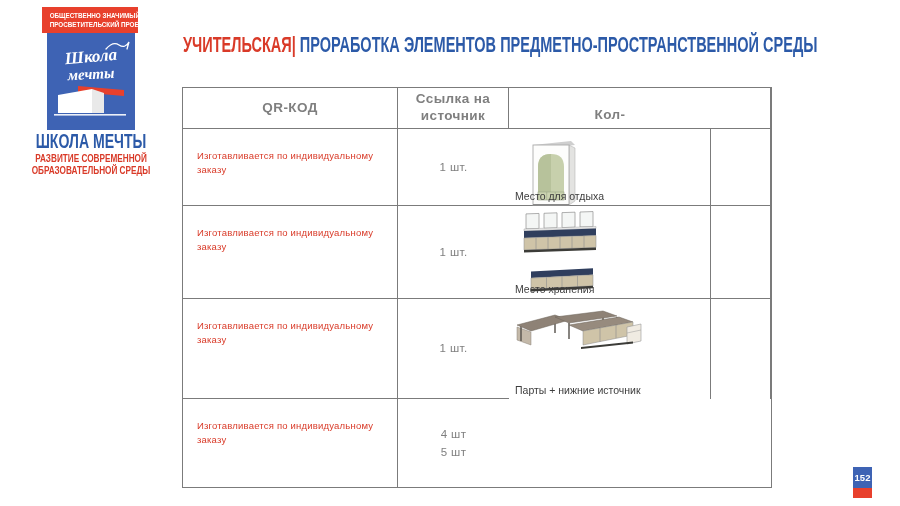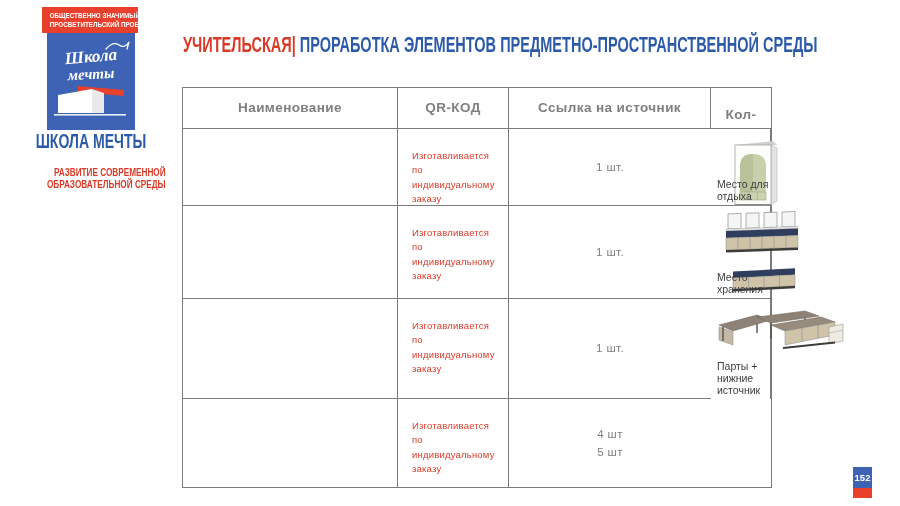--- a/index.html
+++ b/index.html
@@ -14,21 +14,21 @@
   .logo-banner div{transform:scaleX(0.84);white-space:nowrap;}
   .logo-square{position:absolute;left:47px;top:33px;width:88px;height:97px;background:var(--logo-blue);}
   .logo-script{position:absolute;left:0;width:100%;text-align:center;color:#fff;
                font-family:"Liberation Serif",serif;font-style:italic;font-weight:bold;}
   .script1{top:14px;font-size:17px;transform:rotate(-5deg);}
   .script2{top:33px;font-size:15px;transform:rotate(-3deg);}
   .flourish{position:absolute;right:4px;top:6px;}
   .building{position:absolute;left:5px;bottom:11px;}
   .logo-title{position:absolute;left:0;top:129px;width:182px;text-align:center;color:var(--blue);
               font-weight:bold;font-size:21px;transform:scaleX(0.67);transform-origin:center;white-space:nowrap;}
-  .logo-sub{position:absolute;left:0;top:167px;width:182px;text-align:right;color:var(--red);
+  .logo-sub{position:absolute;left:0;top:153px;width:182px;text-align:center;color:var(--red);
             font-weight:bold;font-size:10px;line-height:12px;}
   .logo-sub div{transform:scaleX(0.82);white-space:nowrap;}
 
   
   .slide-title{position:absolute;left:183px;top:32px;margin:0;font-size:22px;font-weight:bold;
                white-space:nowrap;transform:scaleX(0.66);transform-origin:left top;letter-spacing:0;}
   .t-red{color:var(--red);}
   .t-blue{color:var(--blue);margin-left:6px;}
 
   
@@ -90,21 +90,20 @@
       <div>ОБРАЗОВАТЕЛЬНОЙ СРЕДЫ</div>
     </div>
   </div>
 
   <h1 class="slide-title">
     <span class="t-red">УЧИТЕЛЬСКАЯ|</span><span class="t-blue">ПРОРАБОТКА ЭЛЕМЕНТОВ ПРЕДМЕТНО-ПРОСТРАНСТВЕННОЙ СРЕДЫ</span>
   </h1>
 
   <div class="table">
 
-    <div class="cell th">Наименование</div>
     <div class="cell th">QR-КОД</div>
     <div class="cell th">Ссылка на источник</div>
     <div class="cell th th-qty last-col">Кол-
 во</div>
 
     <div class="cell td-qr"></div>
     <div class="cell td-src">Изготавливается по индивидуальному заказу</div>
     <div class="cell td-qty last-col">1 шт.</div>
 
     <div class="cell td-name">

